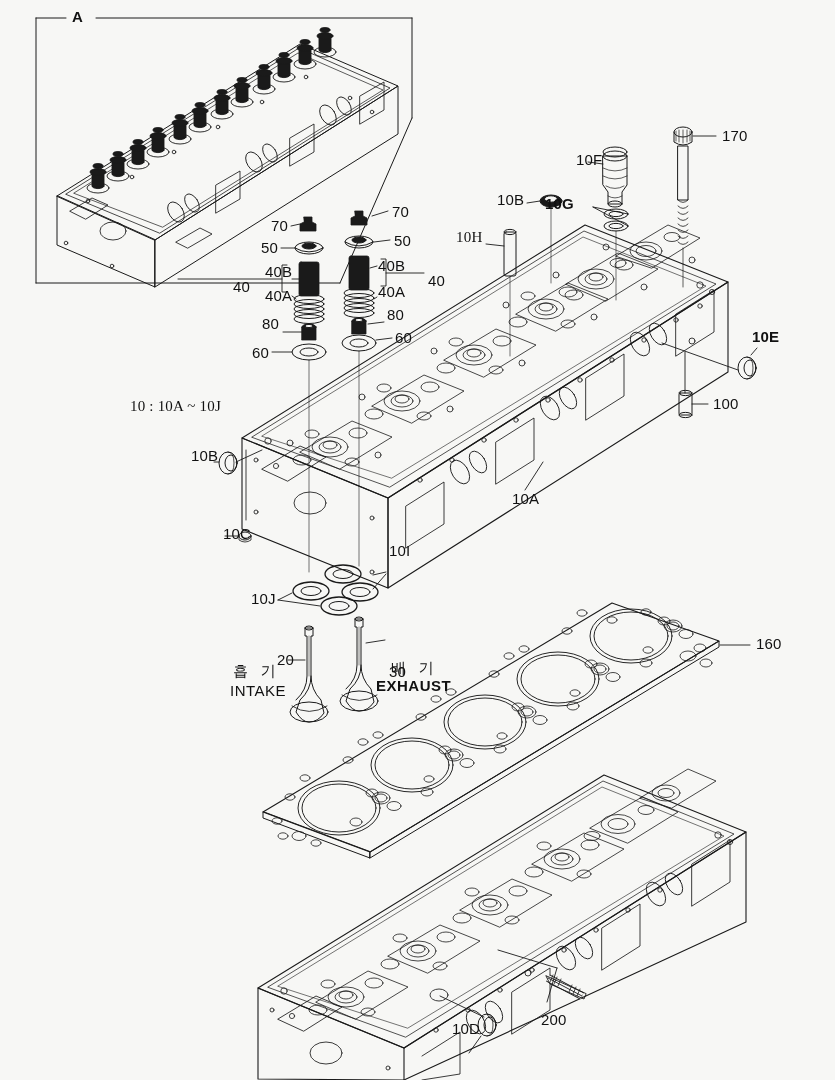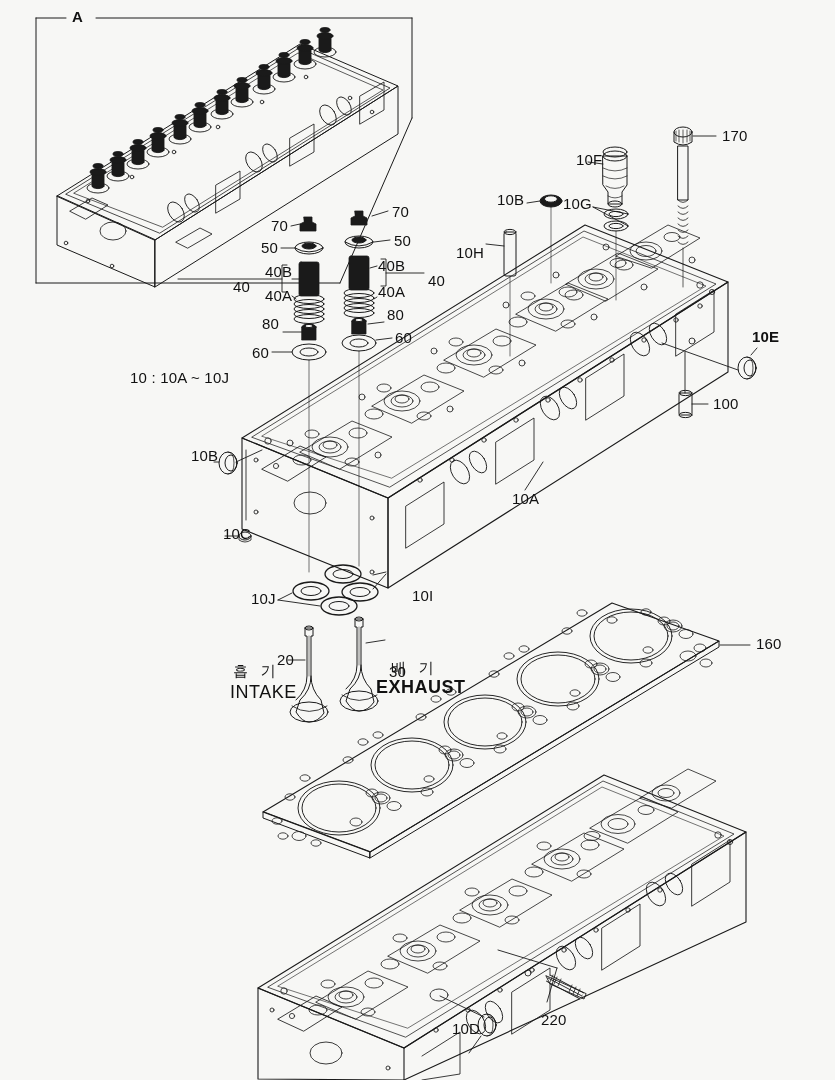--- a/index.html
+++ b/index.html
@@ -17,21 +17,21 @@
     position:absolute;
     font-family:"Liberation Sans","DejaVu Sans",sans-serif;
     font-size:15px;
     color:#111;
     white-space:nowrap;
     letter-spacing:.2px;
     line-height:1;
   }
   .lbl.bold{font-weight:bold;}
   .lbl.kr{font-family:"DejaVu Sans",sans-serif;font-size:15px;letter-spacing:4px;}
-  .lbl.ko-en{font-size:18px;letter-spacing:.5px;}
+  .lbl.ko-en{font-size:15px;letter-spacing:.5px;}
 </style>
 </head>
 <body>
 
 <div id="stage">
 
   <svg class="layer" viewBox="0 0 835 1080">
     <defs>
       <g id="springCoils">
         <ellipse cx="0" cy="0" rx="13" ry="4"></ellipse>
@@ -734,21 +734,21 @@
         <path d="M557,968 L498,950"></path>
 
         <path d="M481,1036 L469,1053"></path>
         <path d="M484,1017 L440,996"></path>
       </g>
     </g>
   </svg>
 
   <div class="lbl bold" style="left:72px;top:9px;">A</div>
 
-  <div class="lbl" style="left:130px;top:370px;">10 : 10A ~ 10J</div>
+  <div class="lbl" style="left:130px;top:399px;font-family:Liberation Serif, serif;">10 : 10A ~ 10J</div>
 
   <div class="lbl" style="left:271px;top:218px;">70</div>
   <div class="lbl" style="left:392px;top:204px;">70</div>
 
   <div class="lbl" style="left:261px;top:240px;">50</div>
   <div class="lbl" style="left:394px;top:233px;">50</div>
 
   <div class="lbl" style="left:233px;top:279px;">40</div>
   <div class="lbl" style="left:428px;top:273px;">40</div>
 
@@ -760,41 +760,41 @@
 
   <div class="lbl" style="left:262px;top:316px;">80</div>
   <div class="lbl" style="left:387px;top:307px;">80</div>
 
   <div class="lbl" style="left:252px;top:345px;">60</div>
   <div class="lbl" style="left:395px;top:330px;">60</div>
 
   <div class="lbl" style="left:191px;top:448px;">10B</div>
   <div class="lbl" style="left:194px;top:526px;margin-left:29px;">10C</div>
 
-  <div class="lbl" style="left:456px;top:245px;">10H</div>
+  <div class="lbl" style="left:456px;top:230px;font-family:Liberation Serif, serif;">10H</div>
   <div class="lbl" style="left:497px;top:192px;">10B</div>
 
   <div class="lbl" style="left:576px;top:152px;">10F</div>
-  <div class="lbl" style="left:563px;top:196px;">10G</div>
+  <div class="lbl" style="left:545px;top:196px;font-weight:bold;">10G</div>
 
   <div class="lbl" style="left:722px;top:128px;">170</div>
   <div class="lbl" style="left:752px;top:329px;font-weight:bold;">10E</div>
   <div class="lbl" style="left:713px;top:396px;">100</div>
 
   <div class="lbl" style="left:512px;top:491px;">10A</div>
 
-  <div class="lbl" style="left:389px;top:588px;padding-left:23px;">10I</div>
+  <div class="lbl" style="left:389px;top:543px;">10I</div>
   <div class="lbl" style="left:251px;top:591px;">10J</div>
 
   <div class="lbl" style="left:265px;top:652px;margin-left:12px;">20</div>
   <div class="lbl" style="left:389px;top:664px;">30</div>
 
   <div class="lbl" style="left:756px;top:636px;">160</div>
 
-  <div class="lbl" style="left:541px;top:1012px;">220</div>
+  <div class="lbl" style="left:541px;top:1012px;">200</div>
   <div class="lbl" style="left:452px;top:1021px;">10D</div>
 
   <div class="lbl kr" style="left:233px;top:664px;">흡 기</div>
   <div class="lbl ko-en" style="left:230px;top:683px;">INTAKE</div>
 
   <div class="lbl kr" style="left:391px;top:661px;">배 기</div>
   <div class="lbl ko-en" style="left:376px;top:678px;font-weight:bold;">EXHAUST</div>
 
 </div>
 

